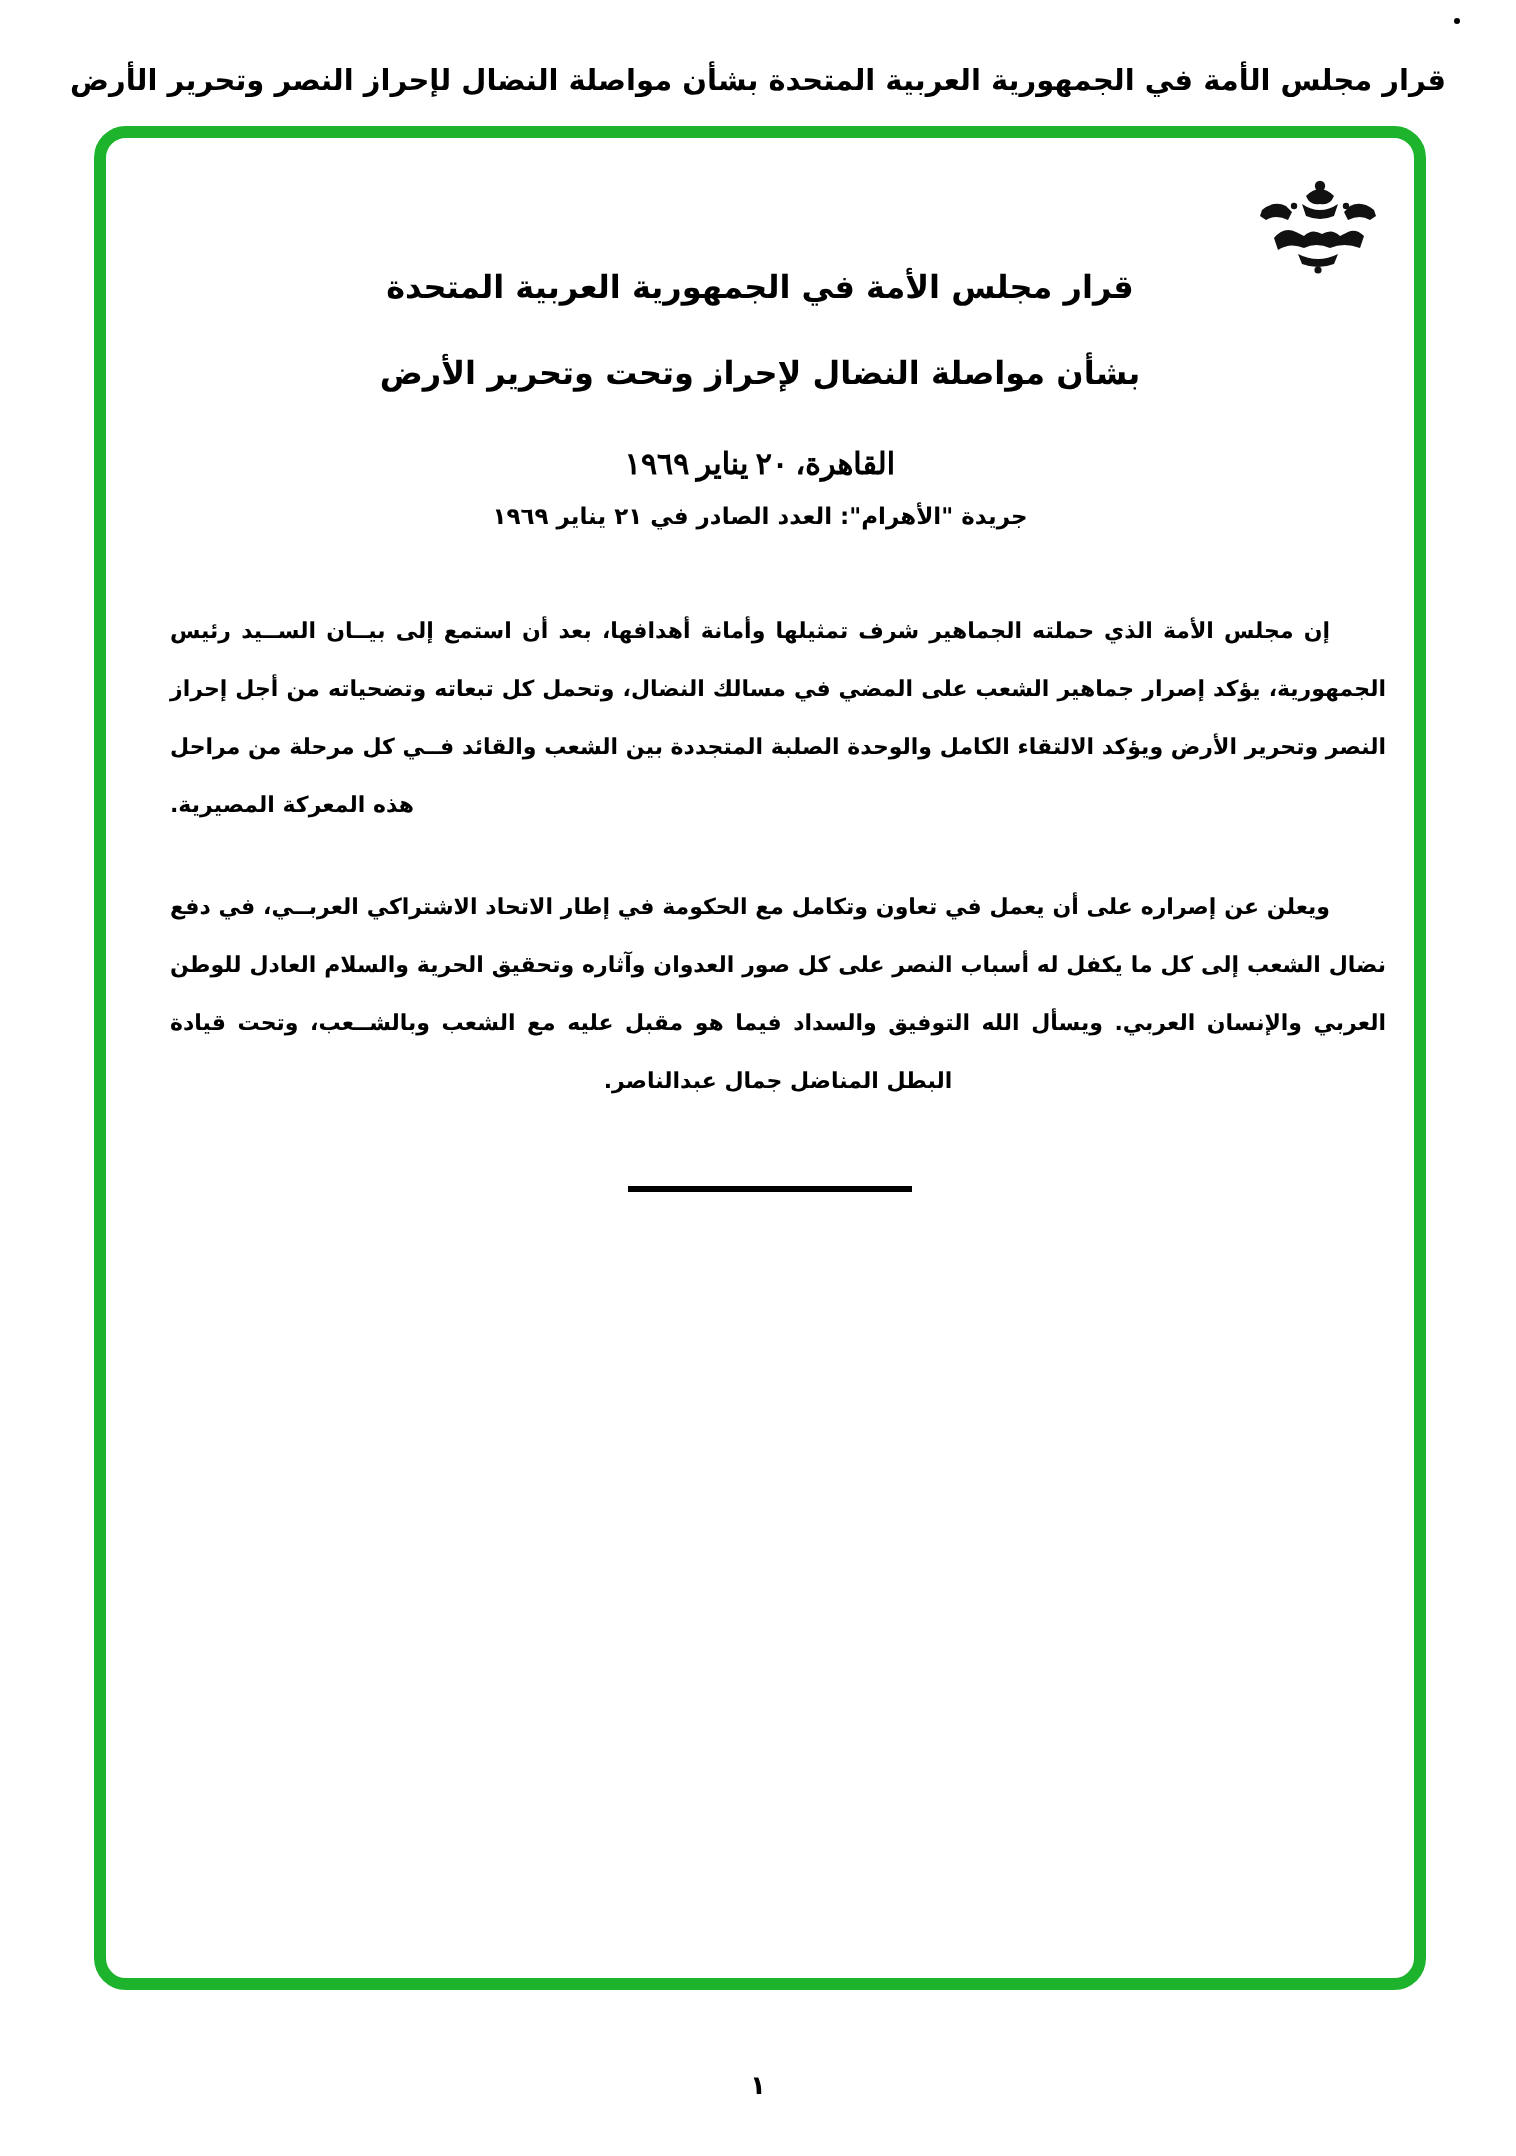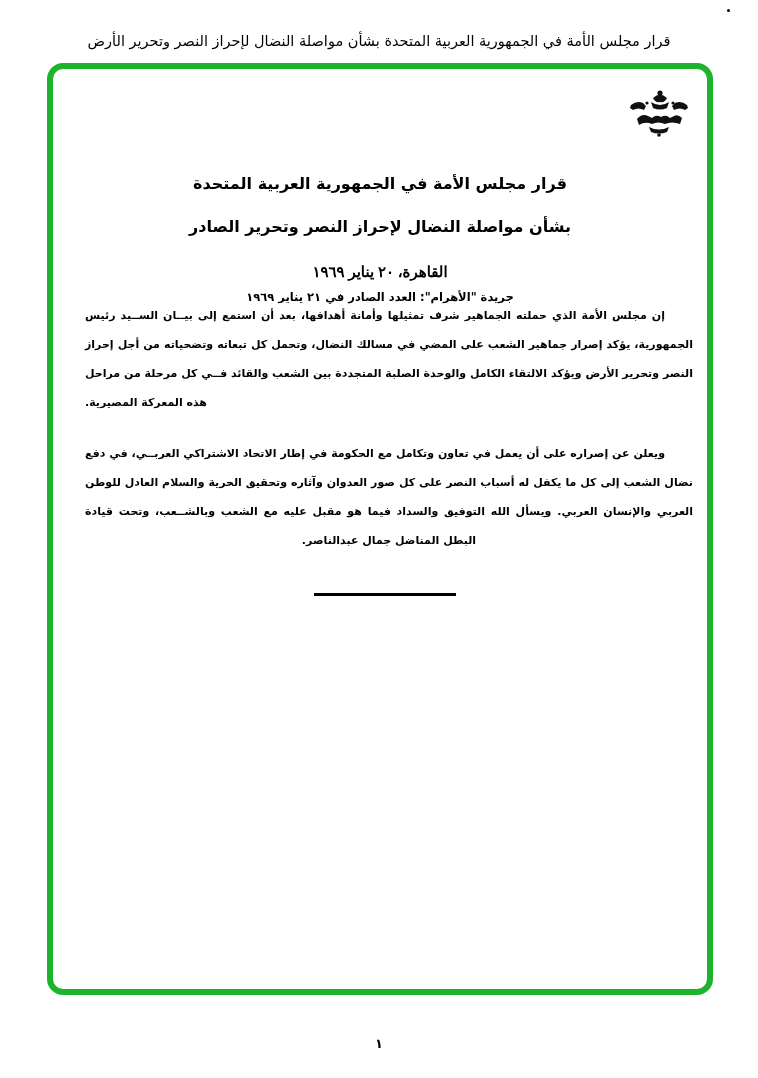--- a/index.html
+++ b/index.html
@@ -24,21 +24,21 @@
     background: #000;
     border-radius: 50%;
   }
   .page-header {
     position: absolute;
     top: 33px;
     left: 20px;
     right: 20px;
     direction: rtl;
     text-align: center;
-    font-weight: normal;
+    font-weight: bold;
     font-size: 14.5px;
     letter-spacing: 0.2px;
     white-space: nowrap;
   }
   .doc-frame {
     position: absolute;
     left: 47px;
     top: 63px;
     width: 666px;
     height: 932px;
@@ -54,21 +54,20 @@
     width: 64px;
     height: 50px;
   }
   .doc-title-block {
     position: absolute;
     top: 64px;
     left: 0;
     right: 0;
     direction: rtl;
     text-align: center;
-    margin-top: 40px;
   }
   .doc-title-line1,
   .doc-title-line2 {
     font-weight: bold;
     font-size: 16px;
     line-height: 22px;
   }
   .doc-title-line2 { margin-top: 21px; }
   .doc-dateline {
     margin-top: 25px;
@@ -141,21 +140,21 @@
       <circle cx="20" cy="14" r="1.6"></circle>
       <circle cx="46" cy="14" r="1.6"></circle>
       <path d="M10 30 q5 -6 11 -3 l4 2 q4 -4 9 -1 q5 -3 9 1 l4 -2 q4 -2 8 2 l-2 6 q-8 -3 -15 0 q-7 -3 -13 0 q-7 -3 -13 1 z"></path>
       <path d="M22 38 q10 5 20 0 l-2 5 q-8 3 -16 0 z"></path>
       <circle cx="32" cy="46" r="1.8"></circle>
     </g>
   </svg>
 
   <div class="doc-title-block">
     <div class="doc-title-line1">قرار مجلس الأمة في الجمهورية العربية المتحدة</div>
-    <div class="doc-title-line2">بشأن مواصلة النضال لإحراز النصر وتحرير الصادر</div>
+    <div class="doc-title-line2">بشأن مواصلة النضال لإحراز وتحت وتحرير الأرض</div>
     <div class="doc-dateline">القاهرة، ٢٠ يناير ١٩٦٩</div>
     <div class="doc-source">جريدة "الأهرام": العدد الصادر في ٢١ يناير ١٩٦٩</div>
   </div>
 
   <div class="doc-body">
     <p class="para-1">إن مجلس الأمة الذي حملته الجماهير شرف تمثيلها وأمانة أهدافها، بعد أن استمع إلى بيــان الســيد رئيس الجمهورية، يؤكد إصرار جماهير الشعب على المضي في مسالك النضال، وتحمل كل تبعاته وتضحياته من أجل إحراز النصر وتحرير الأرض ويؤكد الالتقاء الكامل والوحدة الصلبة المتجددة بين الشعب والقائد فــي كل مرحلة من مراحل هذه المعركة المصيرية.</p>
     <p class="para-2">ويعلن عن إصراره على أن يعمل في تعاون وتكامل مع الحكومة في إطار الاتحاد الاشتراكي العربــي، في دفع نضال الشعب إلى كل ما يكفل له أسباب النصر على كل صور العدوان وآثاره وتحقيق الحرية والسلام العادل للوطن العربي والإنسان العربي. ويسأل الله التوفيق والسداد فيما هو مقبل عليه مع الشعب وبالشــعب، وتحت قيادة البطل المناضل جمال عبدالناصر.</p>
   </div>
 
   <div class="separator-rule"></div>

